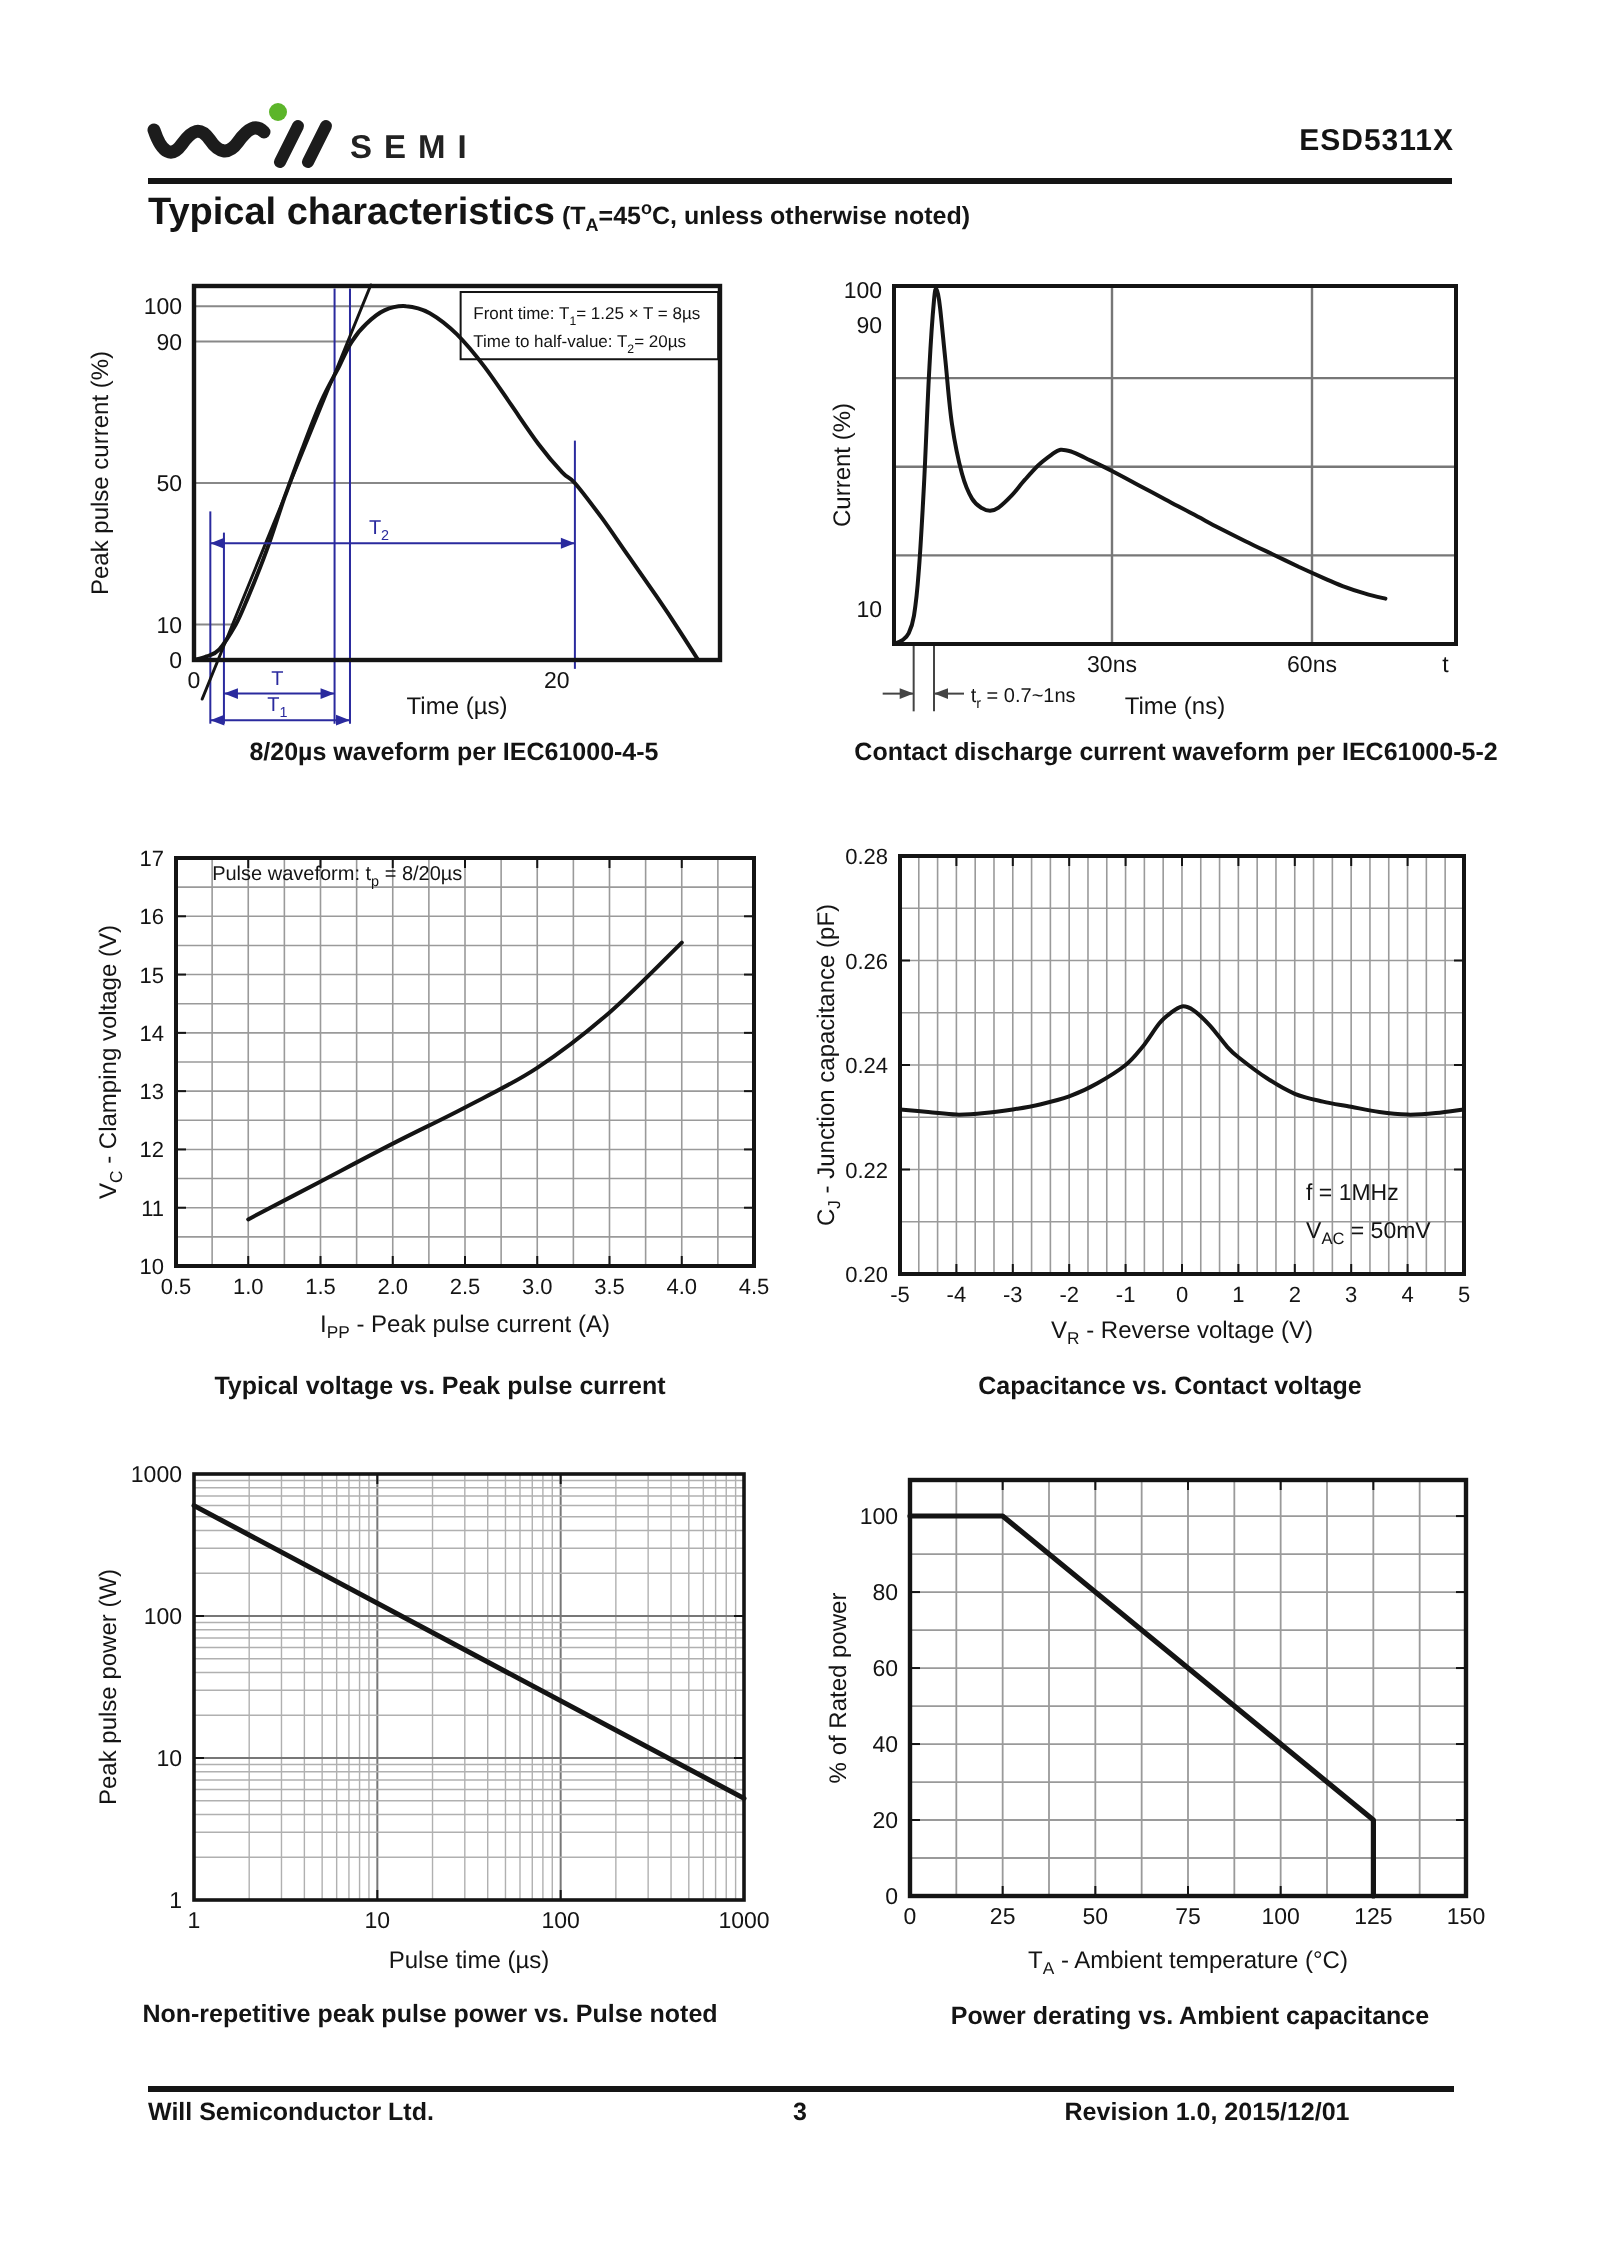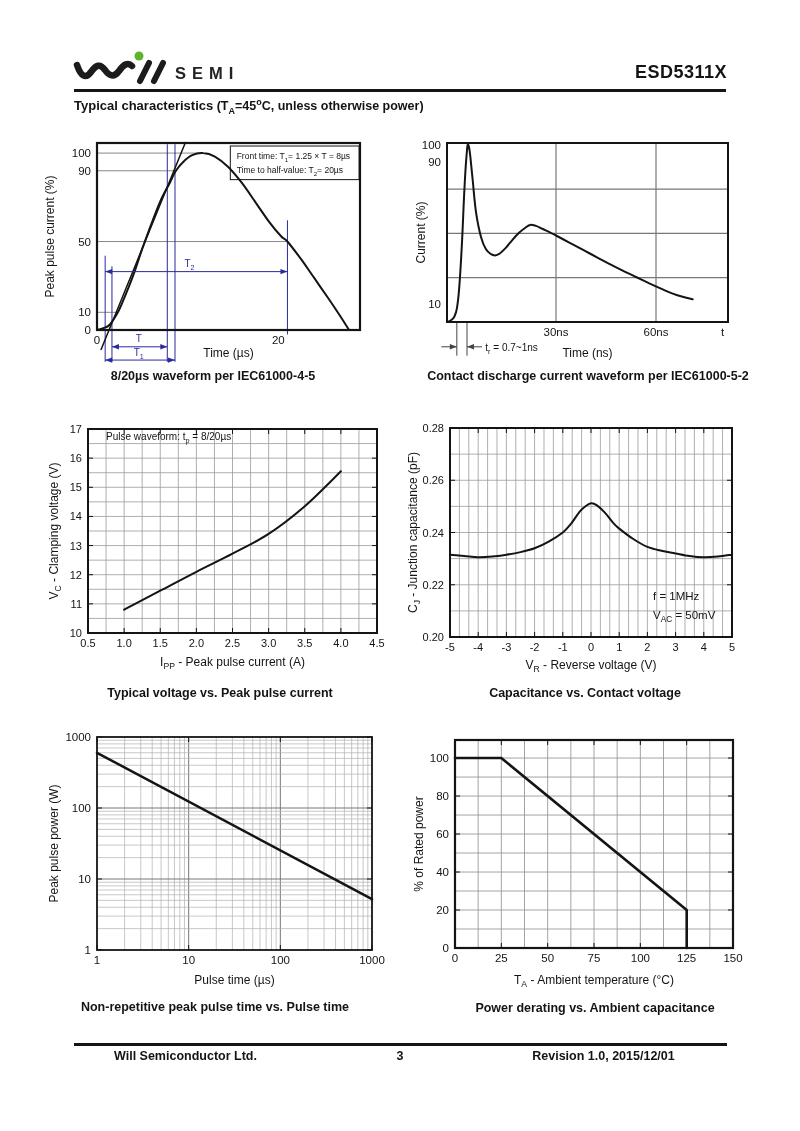--- a/index.html
+++ b/index.html
@@ -1,47 +1,47 @@
 <!DOCTYPE html>
 <html><head>
 <meta charset="utf-8">
 <style>
   html,body{margin:0;padding:0;background:#ffffff;}
   body{width:800px;height:1131px;position:relative;font-family:"Liberation Sans",sans-serif;color:#141414;overflow:hidden;}
   .abs{position:absolute;}
   .logo{left:72px;top:48px;}
-  .partnum{left:440px;top:62px;width:287px;text-align:right;font-size:18px;font-weight:bold;letter-spacing:.5px;}
+  .partnum{left:440px;top:62px;width:287px;text-align:right;font-size:15px;font-weight:bold;letter-spacing:.5px;}
   .rule{background:#151515;height:3px;}
   .rule1{left:74px;top:89px;width:652px;}
   .rule2{left:74px;top:1043px;width:653px;}
   .doc-title{left:74px;top:96px;white-space:nowrap;}
-  .doc-title .tt{font-size:13px;font-weight:bold;}
+  .doc-title .tt{font-size:19px;font-weight:bold;}
   .doc-title .tr{font-size:12.5px;font-weight:bold;}
   .doc-title sub{font-size:9px;}
   .doc-title sup{font-size:9px;}
   .caption{font-size:12.5px;font-weight:bold;text-align:center;white-space:nowrap;}
   .footer-text{top:1049px;font-size:12.5px;font-weight:bold;}
-  .f-left{left:74px;margin-left:40px;}
+  .f-left{left:74px;}
   .f-center{left:0px;width:800px;text-align:center;}
   .f-right{left:480px;width:247px;text-align:center;}
   svg text{font-family:"Liberation Sans",sans-serif;}
 </style>
 </head>
 <body>
 
 <svg class="abs logo" width="185" height="44" viewBox="0 0 185 44">
   <path d="M5,17 C9,29 14,31 19,24 C24,17 28,15 33,22 C37,28 42,30 47,23 C52,16 56,14 60,18" fill="none" stroke="#1c1c1c" stroke-width="6.5" stroke-linecap="round"></path>
   <line x1="68" y1="33" x2="77" y2="15" stroke="#1c1c1c" stroke-width="6" stroke-linecap="round"></line>
   <line x1="82" y1="33" x2="91" y2="15" stroke="#1c1c1c" stroke-width="6" stroke-linecap="round"></line>
   <circle cx="67" cy="8" r="4.5" fill="#5cb52a"></circle>
   <text x="103" y="31" font-size="16.5" font-weight="bold" letter-spacing="6" fill="#222222">SEMI</text>
 </svg>
 <div class="abs partnum">ESD5311X</div>
 <div class="abs rule rule1"></div>
-<div class="abs doc-title"><span class="tt">Typical characteristics</span><span class="tr"><span> (T</span><sub>A</sub><span>=45</span><sup>o</sup><span>C, unless otherwise power)</span></span></div>
+<div class="abs doc-title"><span class="tt">Typical characteristics</span><span class="tr"><span> (T</span><sub>A</sub><span>=45</span><sup>o</sup><span>C, unless otherwise noted)</span></span></div>
 
 <svg class="abs" style="left:40px;top:135px" width="350" height="238">
     <g></g>
     <line x1="57" x2="163.10689655172413" y1="18.084200567644274" y2="18.084200567644274" stroke="#888888" stroke-width="1"></line>
     <line x1="57" x2="136.80689655172415" y1="35.775780510879855" y2="35.775780510879855" stroke="#888888" stroke-width="1"></line>
     <line x1="57" x2="247.44827586206895" y1="106.54210028382214" y2="106.54210028382214" stroke="#888888" stroke-width="1"></line>
     <line x1="57" x2="77.85862068965517" y1="177.30842005676442" y2="177.30842005676442" stroke="#888888" stroke-width="1"></line>
     <line x1="65.16206896551725" x2="65.16206896551725" y1="226.84484389782403" y2="120.6953642384106" stroke="#2a2a9e" stroke-width="1"></line>
     <line x1="71.96379310344827" x2="71.96379310344827" y1="226.84484389782403" y2="131.31031220435193" stroke="#2a2a9e" stroke-width="1"></line>
     <line x1="127.28448275862068" x2="127.28448275862068" y1="226.84484389782403" y2="9.238410596026483" stroke="#2a2a9e" stroke-width="1"></line>
@@ -460,23 +460,23 @@
       <text x="39" y="196.00913242009133" font-size="11.5" text-anchor="end" fill="#141414">20</text>
       <text x="39" y="158.01826484018267" font-size="11.5" text-anchor="end" fill="#141414">40</text>
       <text x="39" y="120.02739726027397" font-size="11.5" text-anchor="end" fill="#141414">60</text>
       <text x="39" y="82.0365296803653" font-size="11.5" text-anchor="end" fill="#141414">80</text>
       <text x="39" y="44.04566210045661" font-size="11.5" text-anchor="end" fill="#141414">100</text>
     </g>
     <text x="184" y="266" font-size="12" fill="#141414" text-anchor="middle"><tspan dy="0">T</tspan><tspan dy="3" font-size="8.64">A</tspan><tspan dy="-3"> - Ambient temperature (°C)</tspan></text>
     <text x="13" y="126" font-size="12" fill="#141414" text-anchor="middle" transform="rotate(-90 13 126)"><tspan dy="0">% of Rated power</tspan></text>
   </svg>
 
-<div class="abs caption" style="left:38px;top:369px;width:350px">8/20µs waveform per IEC61000-4-5</div>
+<div class="abs caption" style="left:52px;top:369px;width:350px">8/20µs waveform per IEC61000-4-5</div>
 <div class="abs caption" style="left:398px;top:369px;width:380px">Contact discharge current waveform per IEC61000-5-2</div>
 <div class="abs caption" style="left:45px;top:686px;width:350px">Typical voltage vs. Peak pulse current</div>
 <div class="abs caption" style="left:405px;top:686px;width:360px">Capacitance vs. Contact voltage</div>
-<div class="abs caption" style="left:35px;top:1000px;width:360px">Non-repetitive peak pulse time vs. Pulse time</div>
+<div class="abs caption" style="left:35px;top:1000px;width:360px">Non-repetitive peak pulse power vs. Pulse noted</div>
 <div class="abs caption" style="left:410px;top:1001px;width:370px">Power derating vs. Ambient capacitance</div>
 
 <div class="abs rule rule2"></div>
 <div class="abs footer-text f-left">Will Semiconductor Ltd.</div>
 <div class="abs footer-text f-center">3</div>
 <div class="abs footer-text f-right">Revision 1.0, 2015/12/01</div>
 
 </body></html>

